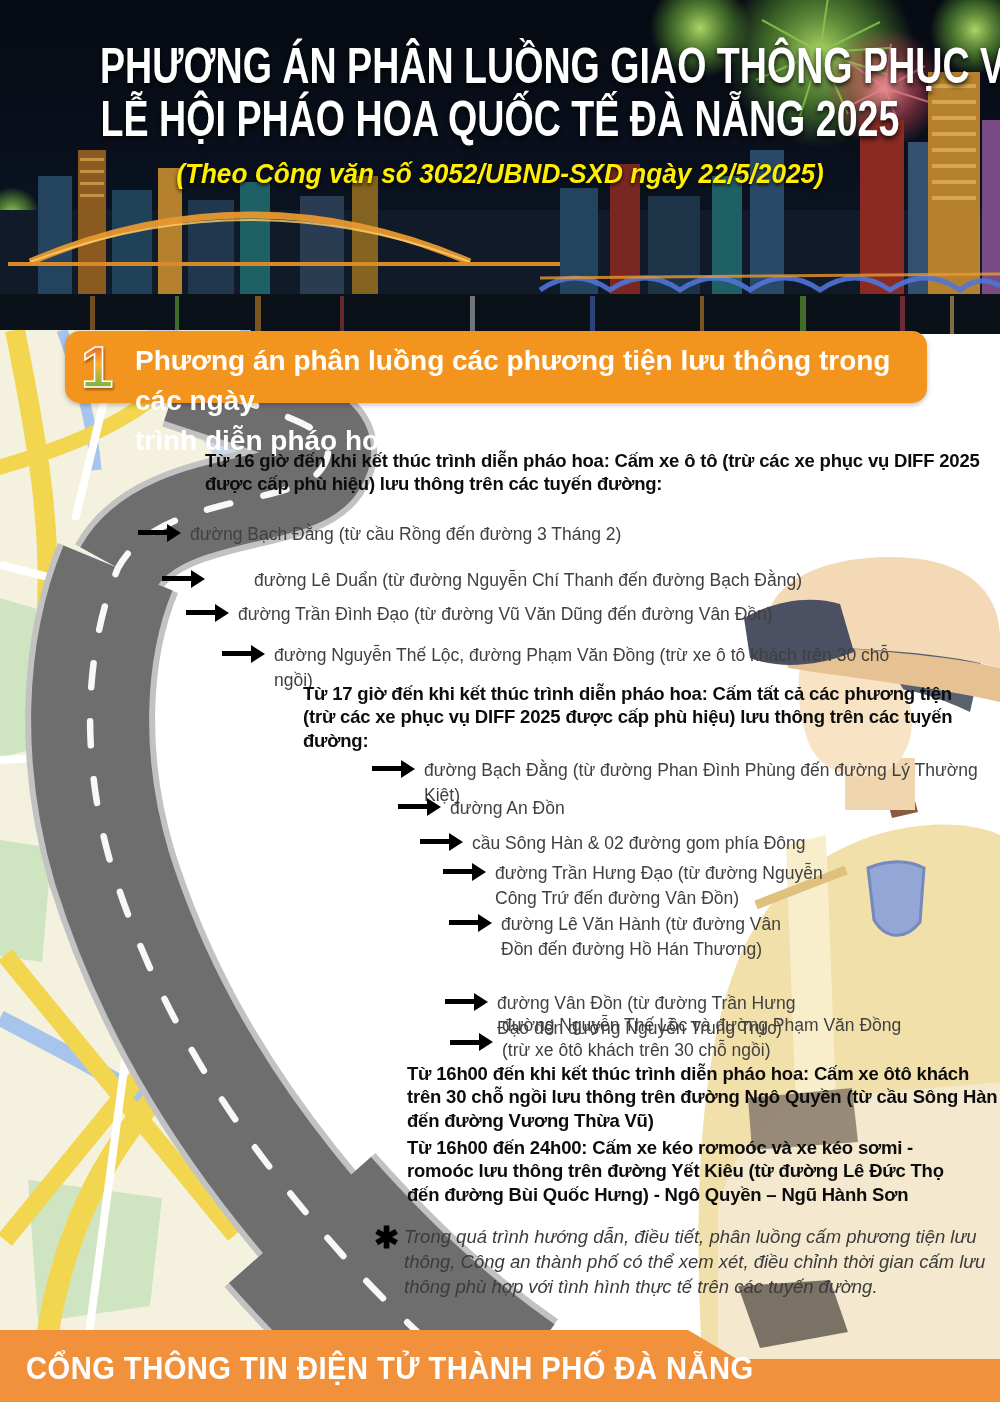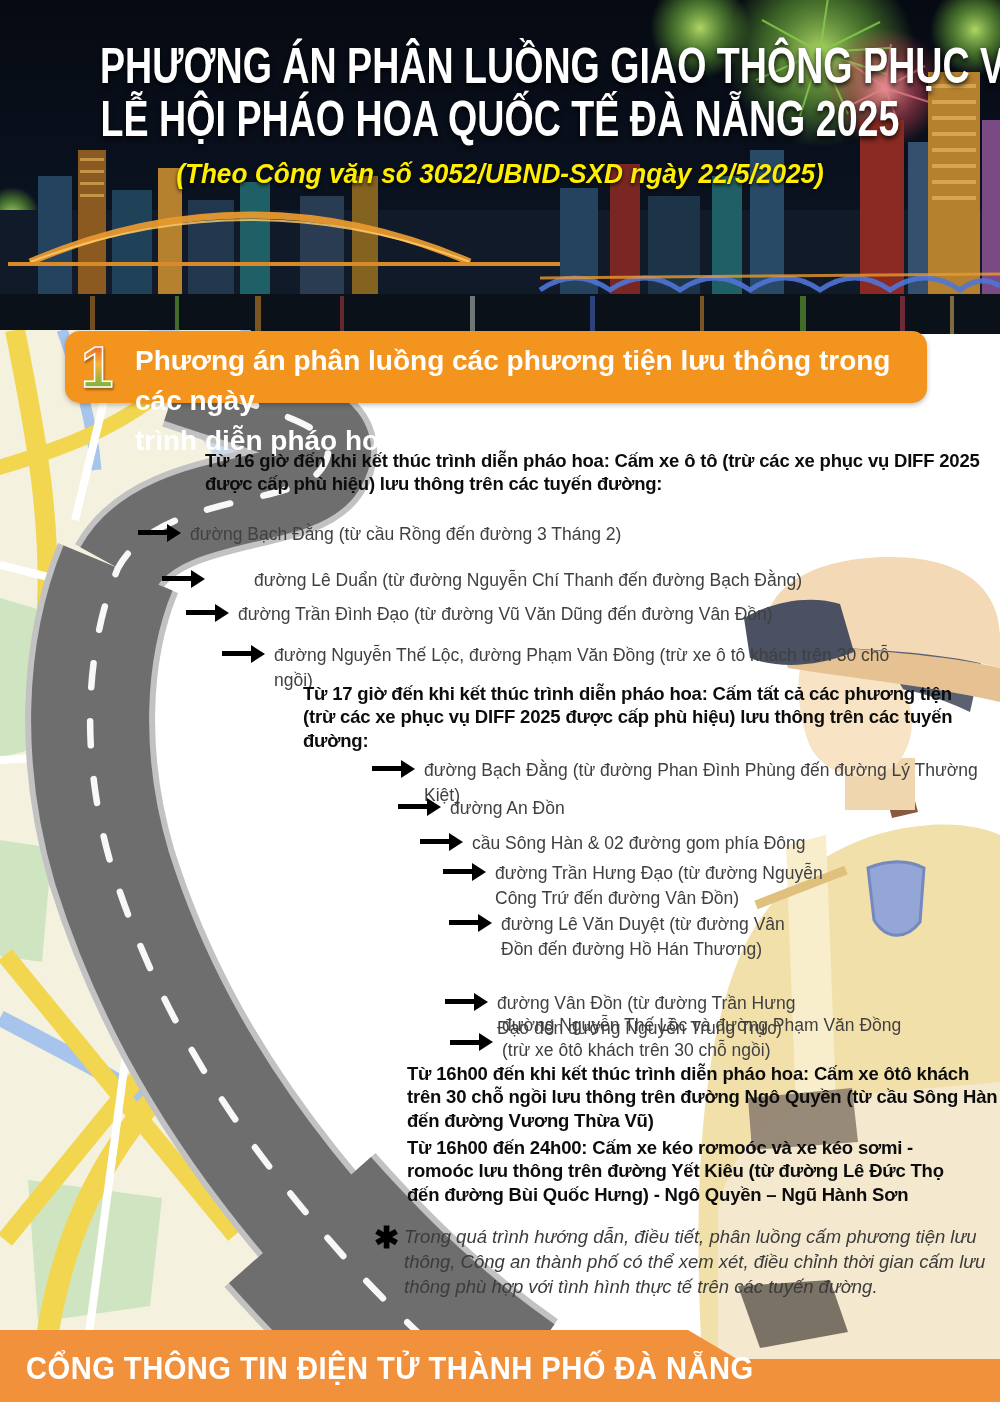--- a/index.html
+++ b/index.html
@@ -257,21 +257,21 @@
   <div class="li g2i2">
       <span class="arrow"></span>
       <span>cầu Sông Hàn &amp; 02 đường gom phía Đông</span>
     </div>
   <div class="li g2i3">
       <span class="arrow"></span>
       <span>đường Trần Hưng Đạo (từ đường Nguyễn Công Trứ đến đường Vân Đồn)</span>
     </div>
   <div class="li g2i4">
       <span class="arrow"></span>
-      <span>đường Lê Văn Duyệt (từ đường Vân Đồn đến đường Hồ Hán Thương)</span>
+      <span>đường Lê Văn Hành (từ đường Vân Đồn đến đường Hồ Hán Thương)</span>
     </div>
   <div class="li g2i5">
       <span class="arrow"></span>
       <span>đường Vân Đồn (từ đường Trần Hưng Đạo đến đường Nguyễn Trung Trực)</span>
     </div>
   <div class="li g2i6">
       <span class="arrow"></span>
       <span>đường Nguyễn Thế Lộc và đường Phạm Văn Đồng (trừ xe ôtô khách trên 30 chỗ ngồi)</span>
     </div>
 

